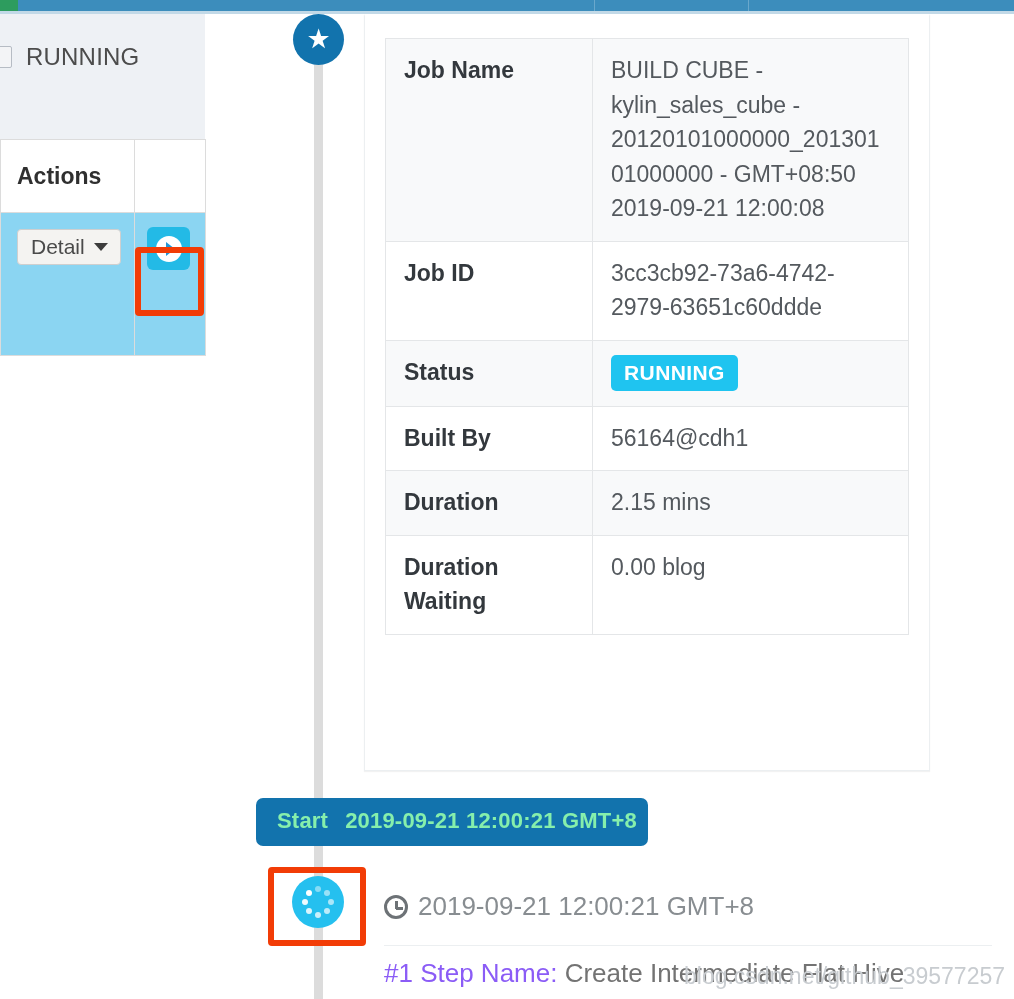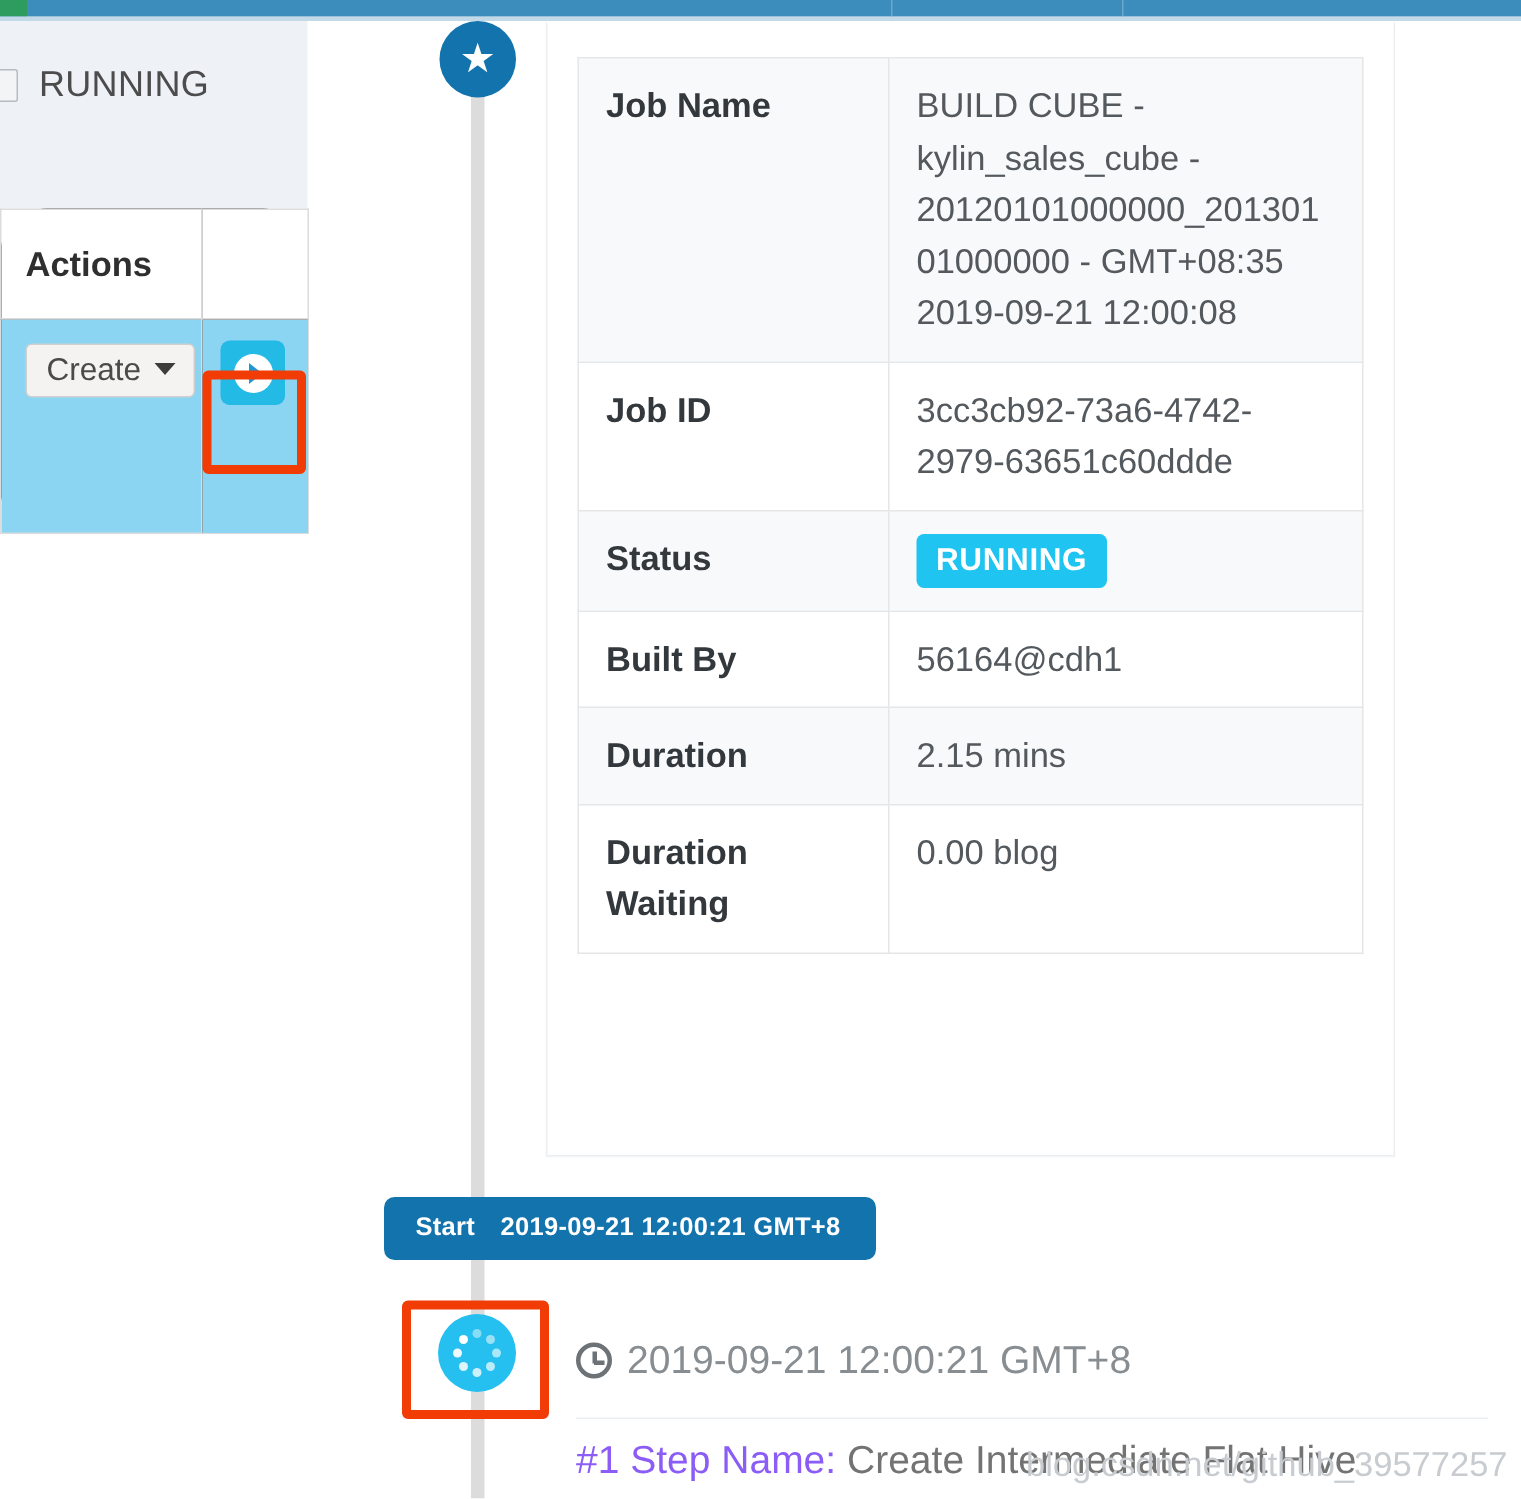--- a/index.html
+++ b/index.html
@@ -79,22 +79,21 @@
     letter-spacing: .2px;
     white-space: nowrap;
   }
 
   .jobs-table {
     position: absolute;
     left: 0; top: 139px;
     width: 205px;
     border-collapse: collapse;
     table-layout: fixed;
-    background: #000000;
-    border-radius: 31px;
+    background: #ef4444;
   }
   .jobs-table th, .jobs-table td {
     border: 1px solid #dcdcdc;
     padding: 0;
     vertical-align: top;
   }
   .jobs-table col.c1 { width: 134px; }
   .jobs-table col.c2 { width: 71px; }
 
   .th-actions {
@@ -310,23 +309,23 @@
     border-radius: 5px;
     line-height: 1;
   }
 
   
   .start-badge {
     position: absolute;
     left: 256px; top: 798px;
     background: #1273ad;
     border-radius: 7px;
-    padding: 10px 24px 12px 21px;
-    color: #ffffff;
-    font-size: 17px;
+    padding: 10px 11px 12px 21px;
+    color: #86efac;
+    font-size: 22px;
     font-weight: bold;
     white-space: nowrap;
     letter-spacing: .2px;
   }
   .start-badge .word { margin-right: 17px; }
 
   .step-time {
     position: absolute;
     left: 384px; top: 891px;
     display: flex;
@@ -408,21 +407,21 @@
         <col class="c2">
       </colgroup>
     <tbody>
       <tr>
         <th class="th-actions">Actions</th>
         <th class="th-blank"></th>
       </tr>
       <tr class="row-sel">
         <td>
           <span class="action-btn">
-            <span>Create</span><span class="caret"></span>
+            <span>Detail</span><span class="caret"></span>
           </span>
         </td>
         <td class="cell-arrow">
           <span class="arrow-btn">
             <span class="arrow-circle">
               <span class="arrow-chev"></span>
             </span>
           </span>
         </td>
       </tr>
@@ -448,21 +447,21 @@
   <div class="detail-box">
     <div class="detail-body">
       <table class="detail-table">
         <colgroup>
             <col class="k">
             <col>
           </colgroup>
         <tbody id="detail-rows">
             <tr>
               <td class="k">Job Name</td>
-              <td class="v">BUILD CUBE - kylin_sales_cube - 20120101000000_20130101000000 - GMT+08:35 2019-09-21 12:00:08</td>
+              <td class="v">BUILD CUBE - kylin_sales_cube - 20120101000000_20130101000000 - GMT+08:50 2019-09-21 12:00:08</td>
             </tr>
             <tr>
               <td class="k">Job ID</td>
               <td class="v">3cc3cb92-73a6-4742-2979-63651c60ddde</td>
             </tr>
             <tr>
               <td class="k">Status</td>
               <td class="v"><span class="badge-running" style="background: rgb(31, 196, 240);">RUNNING</span></td>
             </tr>
             <tr>

